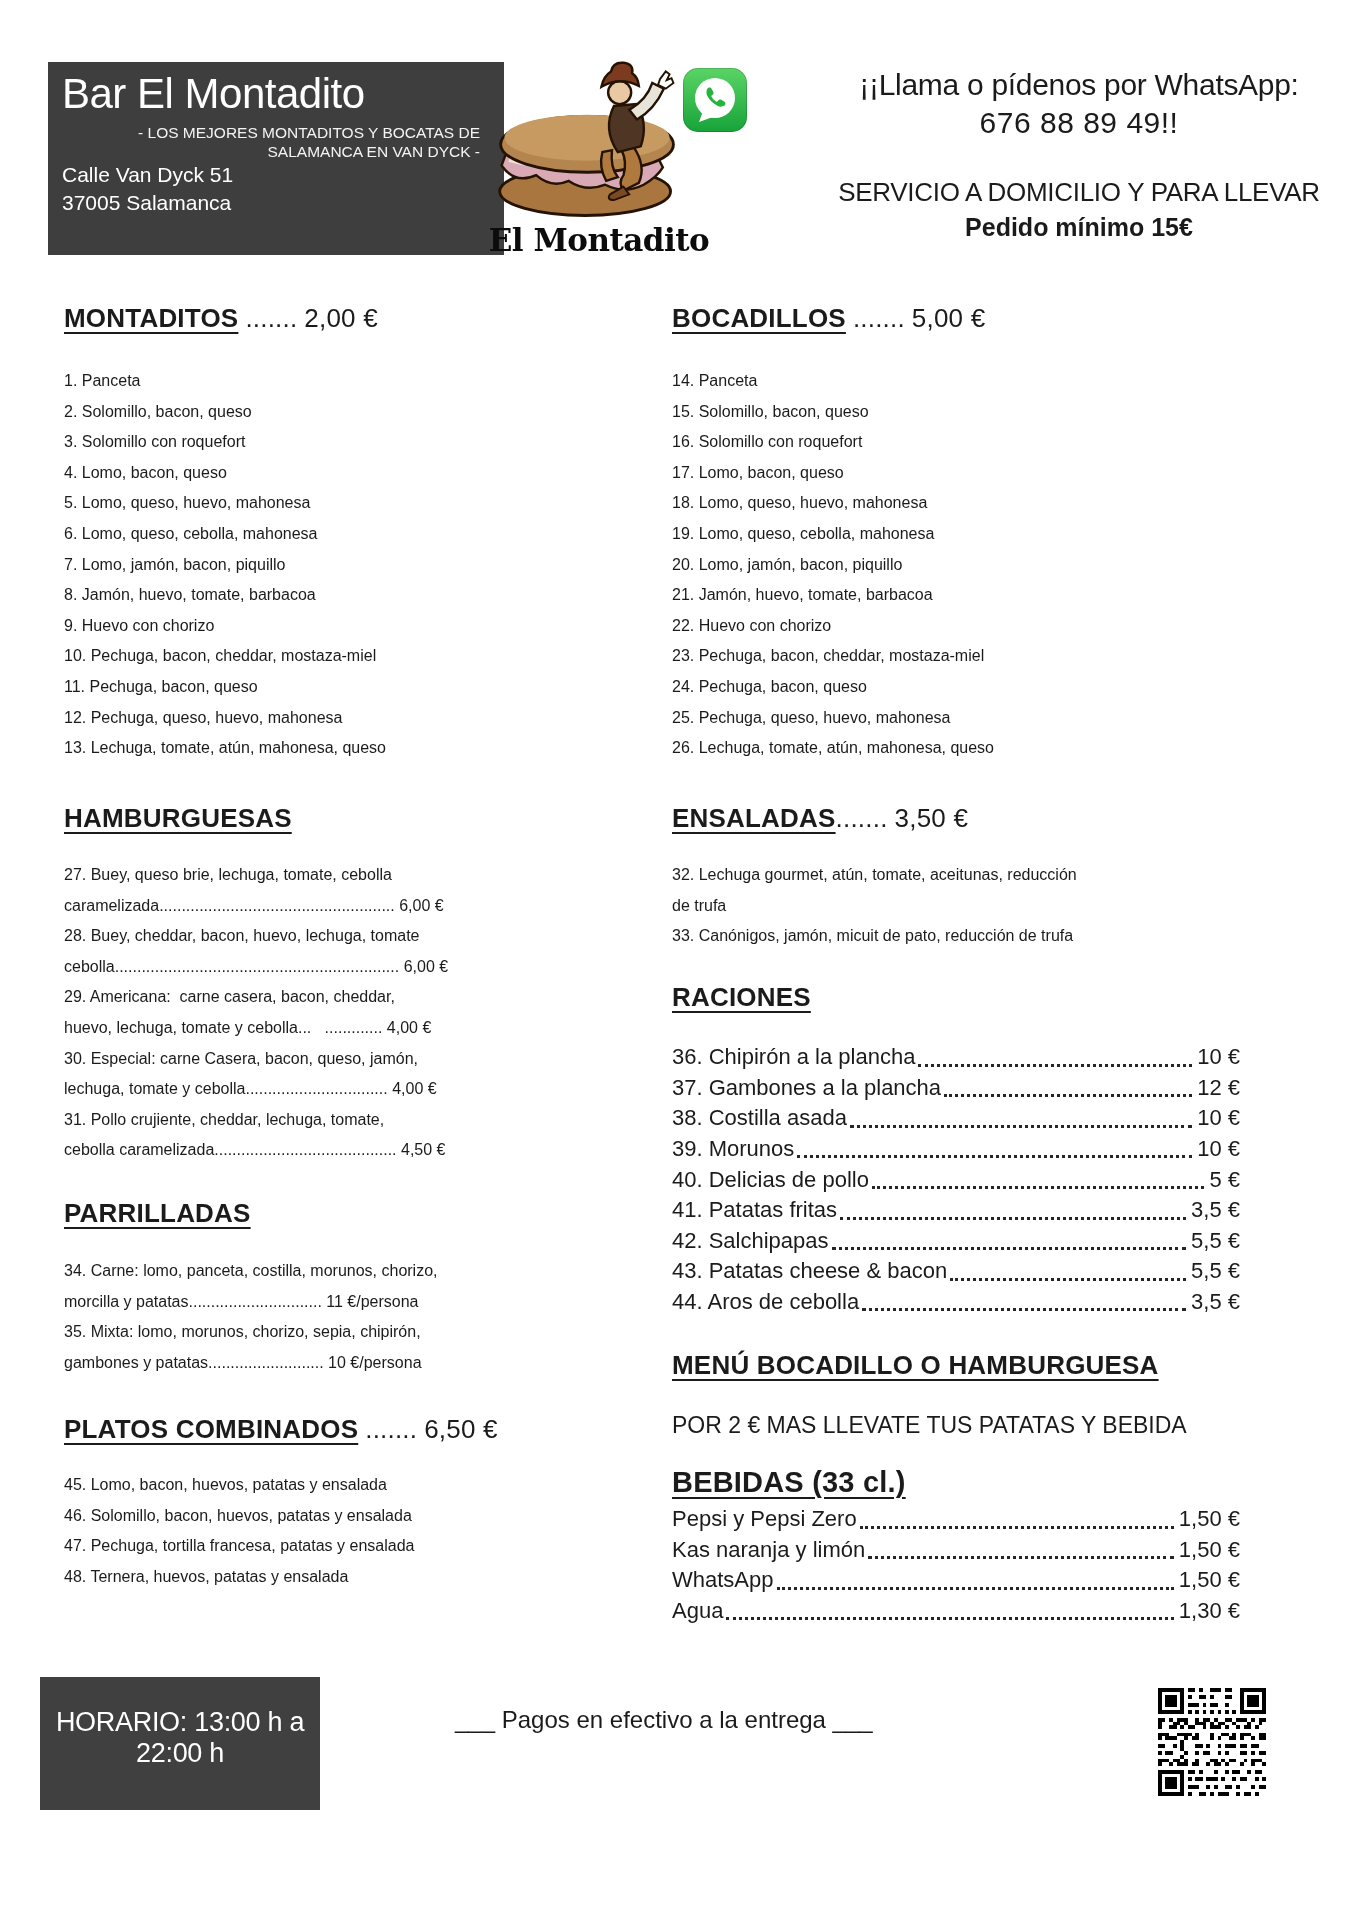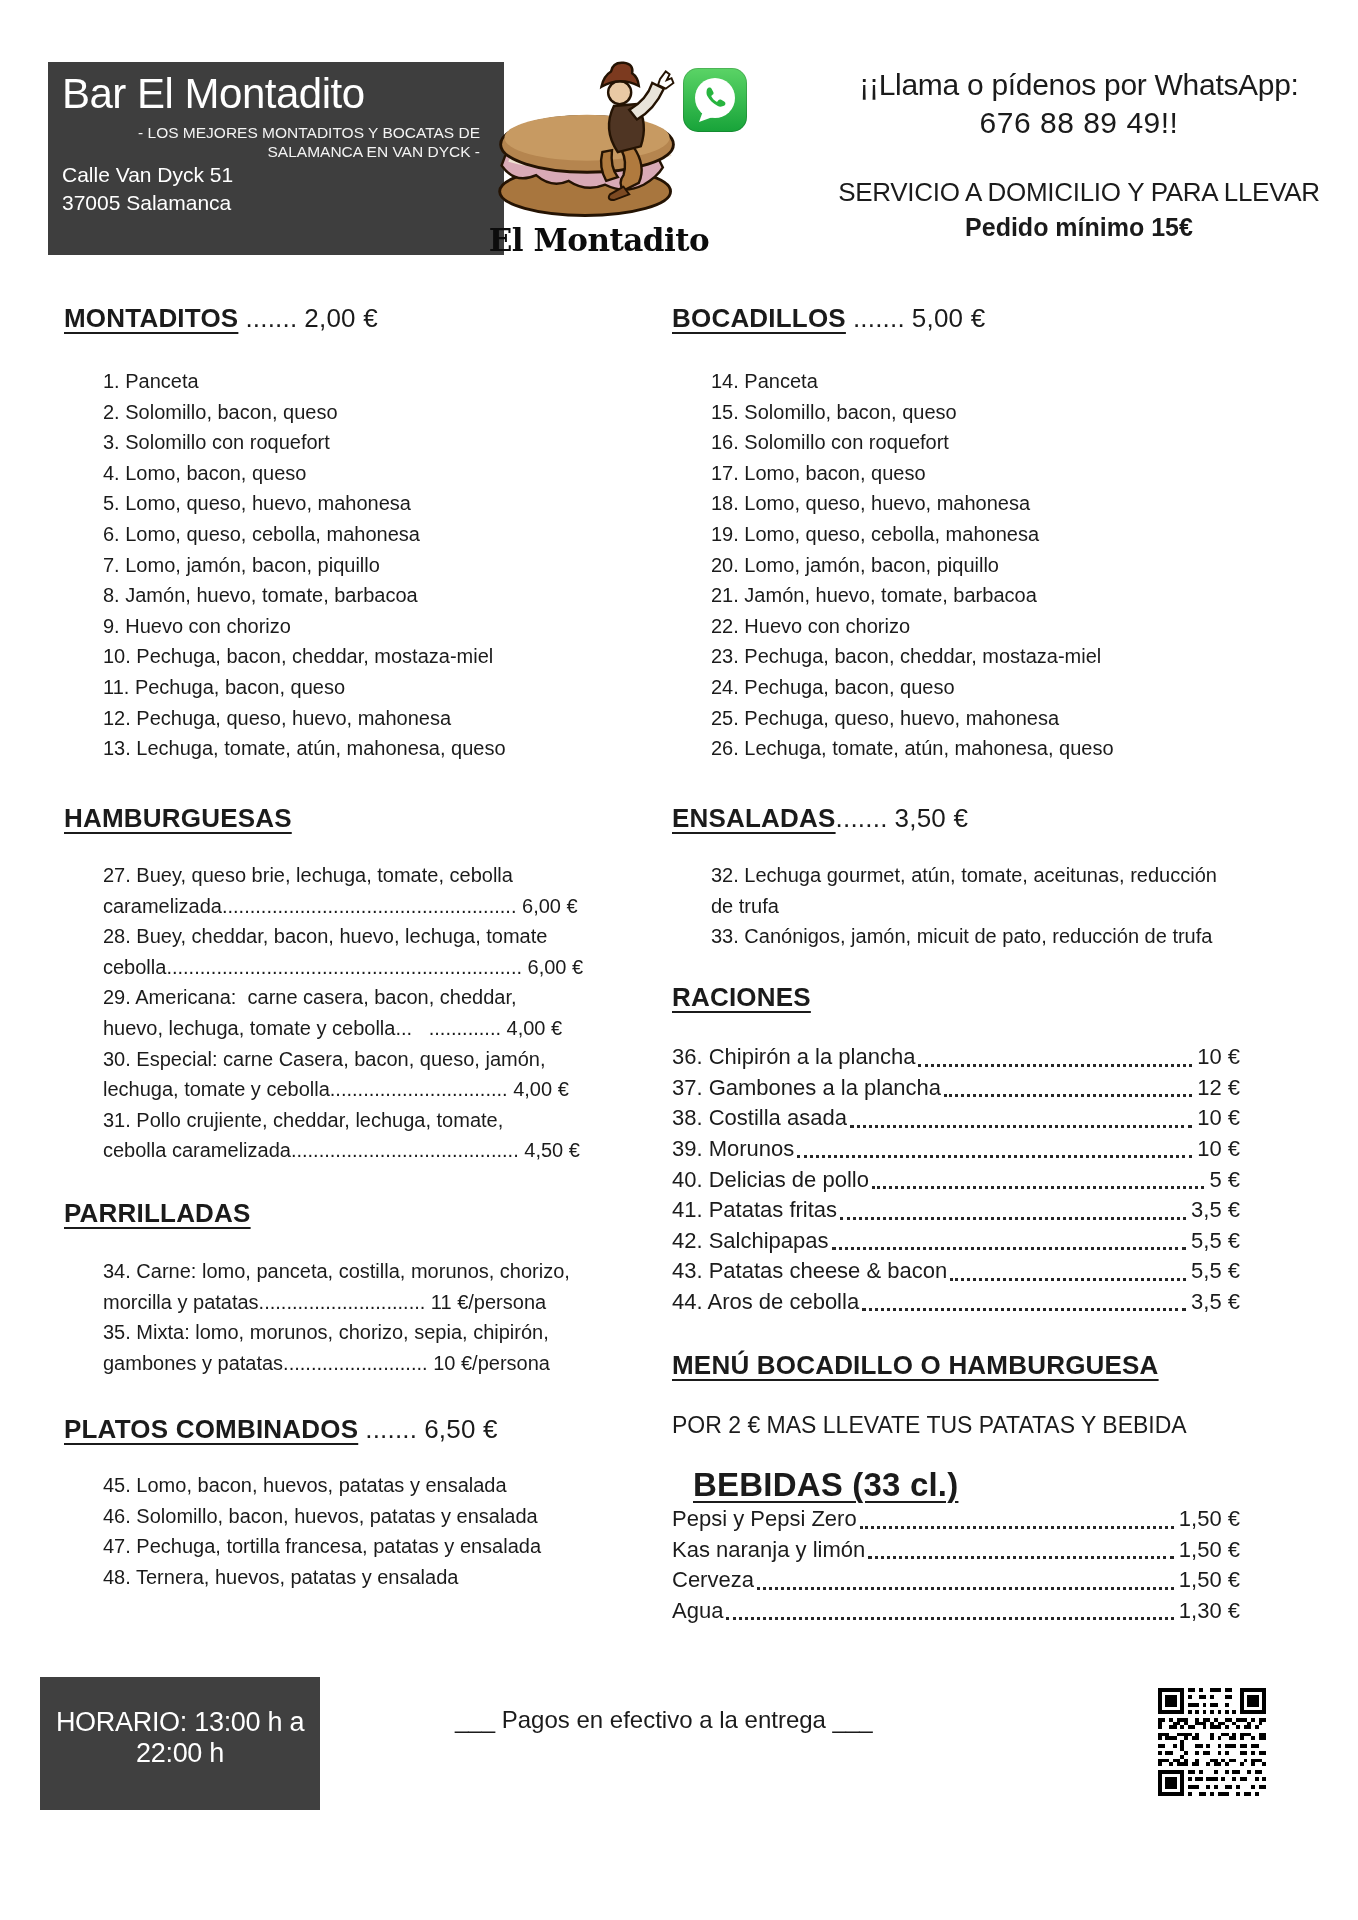--- a/index.html
+++ b/index.html
@@ -27,21 +27,21 @@
   .svc-line1{margin-top:37px;font-size:26px;font-weight:500;letter-spacing:-.3px;}
   .svc-line2{margin-top:5px;font-size:25px;font-weight:700;}
 
   
   .sec-h{position:absolute;font-size:26px;font-weight:700;white-space:nowrap;letter-spacing:.2px;}
   .sec-h .t{text-decoration:underline;text-decoration-thickness:2px;text-underline-offset:5px;}
   .sec-h .dots,.sec-h .pr{font-weight:400;}
   .sec-h .dots{margin-left:7px;}
   .sec-h .pr{margin-left:7px;}
 
-  .list{position:absolute;font-size:20px;line-height:30.6px;white-space:pre;margin-left:39px;}
+  .list{position:absolute;font-size:16px;line-height:30.6px;white-space:pre;}
   .list div{height:30.6px;}
 
   .price-list{position:absolute;font-size:22px;}
   .price-row{display:flex;width:100%;height:30.6px;align-items:center;}
   .pr-name{white-space:nowrap;align-self:center;}
   .pr-leader{flex:1;height:0;align-self:flex-end;margin:0 5px 6px 3px;border-bottom:3px dotted #262626;}
   .pr-price{white-space:nowrap;align-self:center;}
 
   .note{position:absolute;font-size:23px;white-space:nowrap;}
 
@@ -189,36 +189,36 @@
       <span class="pr-leader"></span>
       <span class="pr-price">3,5 €</span>
     </div>
     </div>
 
   <div class="sec-h" style="left:672px;top:1350px;">
     <span class="t">MENÚ BOCADILLO O HAMBURGUESA</span>
   </div>
   <div class="note" style="left:672px;top:1412px;">POR 2 € MAS LLEVATE TUS PATATAS Y BEBIDA</div>
 
-  <div class="sec-h" style="left:672px;top:1466px;font-size:33px;margin-left:21px;">
+  <div class="sec-h" style="left:672px;top:1466px;font-size:29px;">
     <span class="t">BEBIDAS (33 cl.)</span>
   </div>
   <div class="price-list" style="left:672px;top:1504px;width:568px;">
       <div class="price-row">
       <span class="pr-name">Pepsi y Pepsi Zero</span>
       <span class="pr-leader"></span>
       <span class="pr-price">1,50 €</span>
     </div>
       <div class="price-row">
       <span class="pr-name">Kas naranja y limón</span>
       <span class="pr-leader"></span>
       <span class="pr-price">1,50 €</span>
     </div>
       <div class="price-row">
-      <span class="pr-name">Cerveza</span>
+      <span class="pr-name">WhatsApp</span>
       <span class="pr-leader"></span>
       <span class="pr-price">1,50 €</span>
     </div>
       <div class="price-row">
       <span class="pr-name">Agua</span>
       <span class="pr-leader"></span>
       <span class="pr-price">1,30 €</span>
     </div>
     </div>
 

